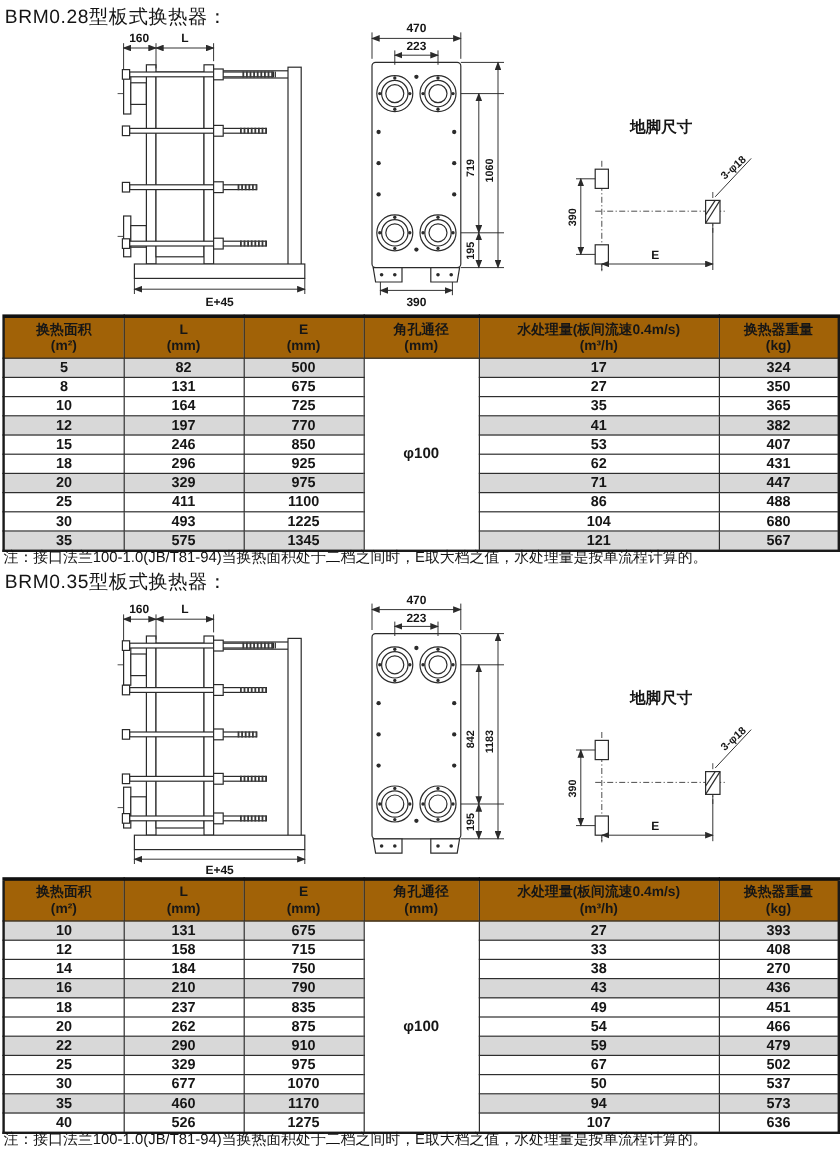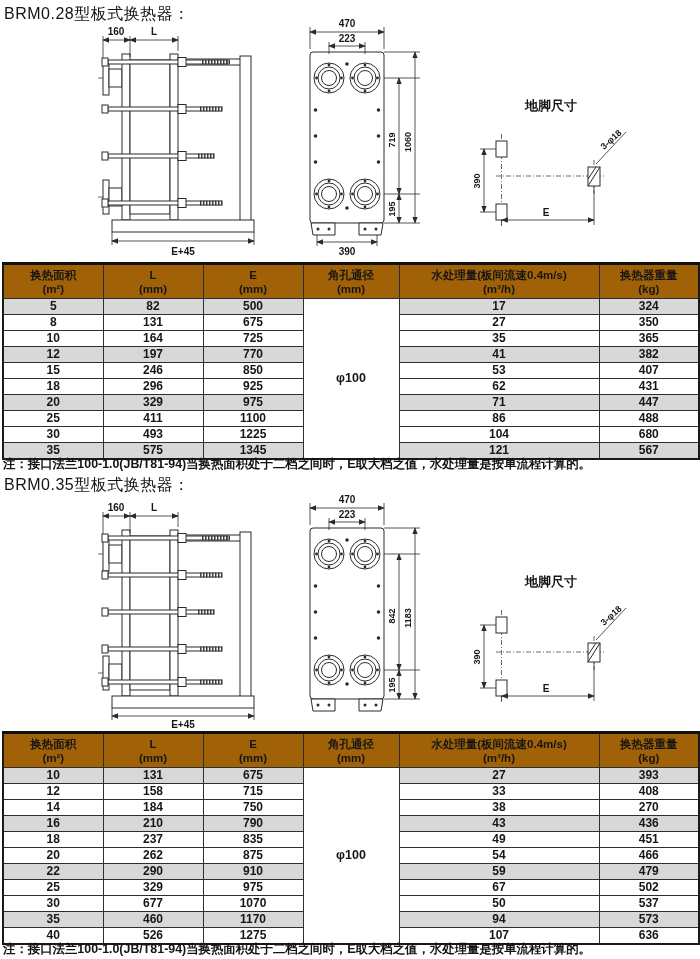--- a/index.html
+++ b/index.html
@@ -17,21 +17,21 @@
     position:absolute;left:2px;width:696px;border-collapse:collapse;table-layout:fixed;
     border:2px solid #1a1a1a;border-top:3px solid #111;
   }
   #table-1{top:262px}
   #table-2{top:731px}
   .spec th,.spec td{border:1px solid #2e2e2e;text-align:center;padding:0;font-weight:bold;color:#161616}
   .spec th{font-size:11.5px;line-height:14px;height:33px;font-weight:bold;background:#a16207}
   .spec td{font-size:12px;height:15px;line-height:15px}
   .spec td.port{font-size:12.5px}
   tr.shaded td:not(.port){background:#d8d8d8}
-  .note{position:absolute;left:3px;font-size:12.4px;font-weight:bold;white-space:nowrap}
+  .note{position:absolute;left:3px;font-size:12.4px;font-weight:normal;white-space:nowrap}
   #note-1{top:456px}
   #note-2{top:941px}
   .dim{font:bold 10px "Liberation Sans","DejaVu Sans",sans-serif;fill:#161616}
   .dimS{font:bold 9px "Liberation Sans","DejaVu Sans",sans-serif;fill:#161616}
   .dimT{font:bold 13px "Liberation Sans","DejaVu Sans",sans-serif;fill:#161616}
   .ln{stroke:#2b2b2b;stroke-width:1;fill:none}
   .fw{stroke:#2b2b2b;stroke-width:1;fill:#ffffff}
   .dm{stroke:#2b2b2b;stroke-width:.8;fill:none}
   .dash{stroke:#2b2b2b;stroke-width:.7;stroke-dasharray:5,2,1,2;fill:none}
   .dot{fill:#2b2b2b}

